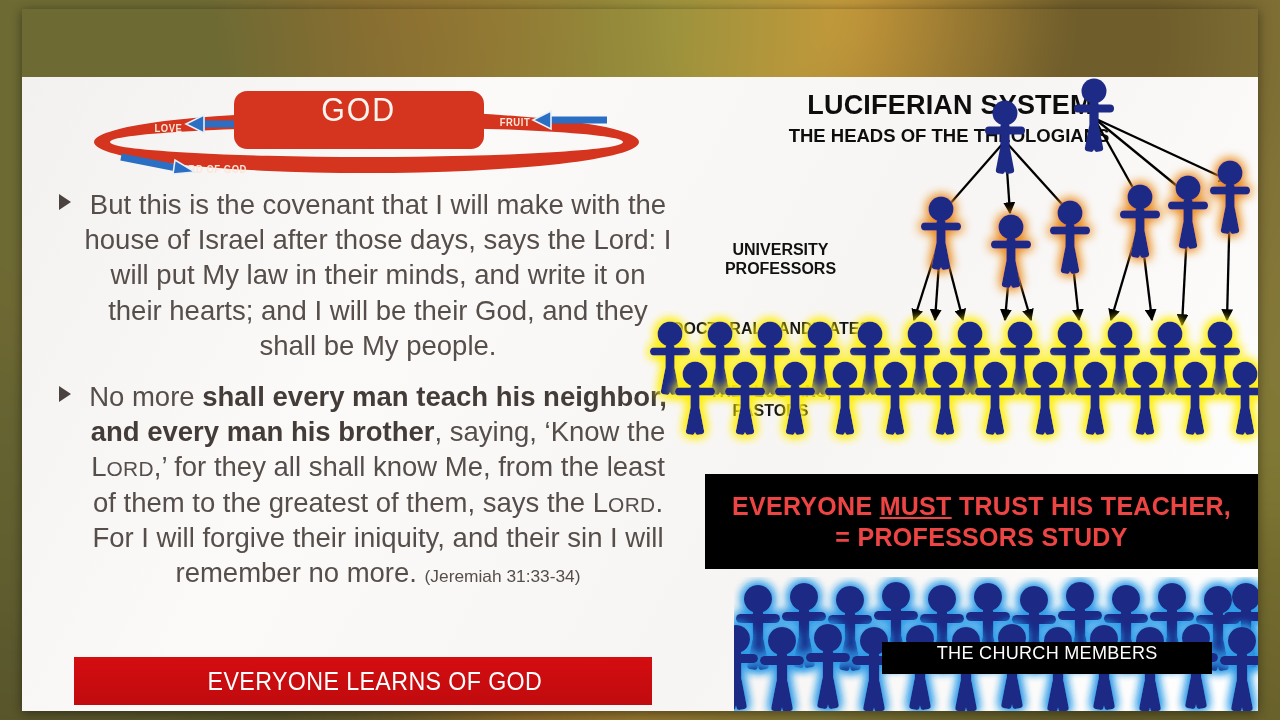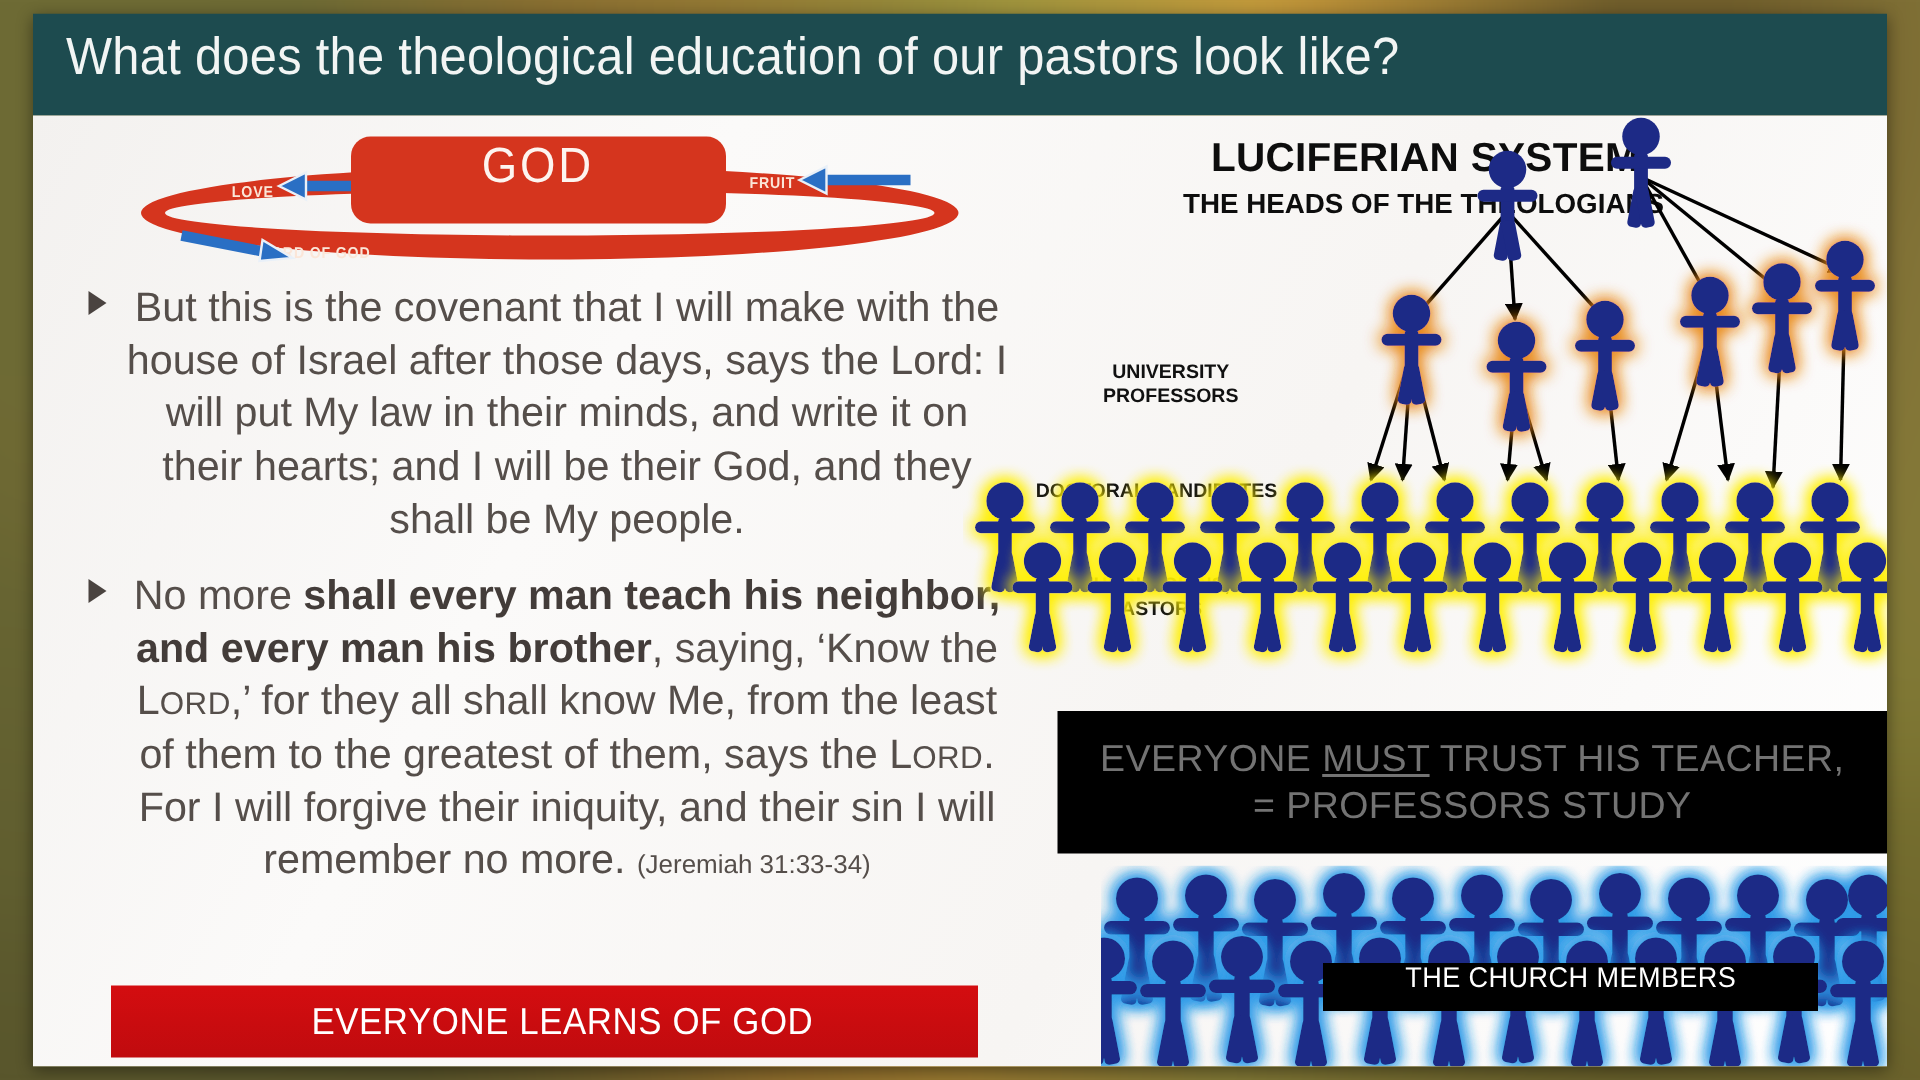--- a/index.html
+++ b/index.html
@@ -145,40 +145,40 @@
     text-align: center; font-size: 27px; font-weight: 700;
     color: #0d0d0d; letter-spacing: .2px;
   }
   #sys-sub {
     position: absolute; left: 92px; width: 430px; top: 48px;
     text-align: center; font-size: 18.5px; font-weight: 700;
     color: #0d0d0d; line-height: 1.22;
   }
 
   .tier-label {
-    position: absolute; font-size: 13px; font-weight: 700;
+    position: absolute; font-size: 16px; font-weight: 700;
     color: #111111; text-align: center; line-height: 1.2;
     white-space: pre-line;
   }
   #tier-professors { left: 46px; top: 163px; width: 185px; }
   #tier-doctoral   { left: 0px;  top: 242px; width: 258px; }
   #tier-pastors    { left: 36px; top: 305px; width: 185px; }
 
   
   #pyramid { position: absolute; left: 0; top: 0; width: 616px; height: 400px; }
 
   
   #trust-banner {
     position: absolute; left: 63px; top: 397px;
     width: 553px; height: 95px;
     background: #000000;
     display: flex; flex-direction: column;
     align-items: center; justify-content: center;
   }
-  .trust-line { color: #737373; font-size: 25px; font-weight: 400; letter-spacing: .3px; line-height: 1.23; }
+  .trust-line { color: #ef4444; font-size: 25px; font-weight: 700; letter-spacing: .3px; line-height: 1.23; }
   .trust-line u { text-decoration: underline; }
 
   
   #crowd-band {
     position: absolute; left: 92px; top: 500px;
     width: 524px; height: 134px;
     overflow: hidden;
   }
   #members-banner {
     position: absolute; left: 148px; top: 65px;
@@ -189,23 +189,20 @@
   }
   #members-text { color: #ffffff; font-size: 19px; letter-spacing: .3px; transform: scaleX(.95); }
 </style>
 </head>
 <body>
 
 <div id="backdrop"></div>
 
 <div id="slide">
 
-  <div id="title-bar">
-    <div id="title-text">What does the theological education of our pastors look like?</div>
-  </div>
 
   <div id="body-plate">
 
     <div id="god-diagram">
       <div id="god-ring"></div>
 
       <div class="ring-label" id="label-love">LOVE</div>
       <div class="ring-label" id="label-fruit">FRUIT</div>
       <div class="ring-label" id="label-word">WORD OF GOD</div>
 

